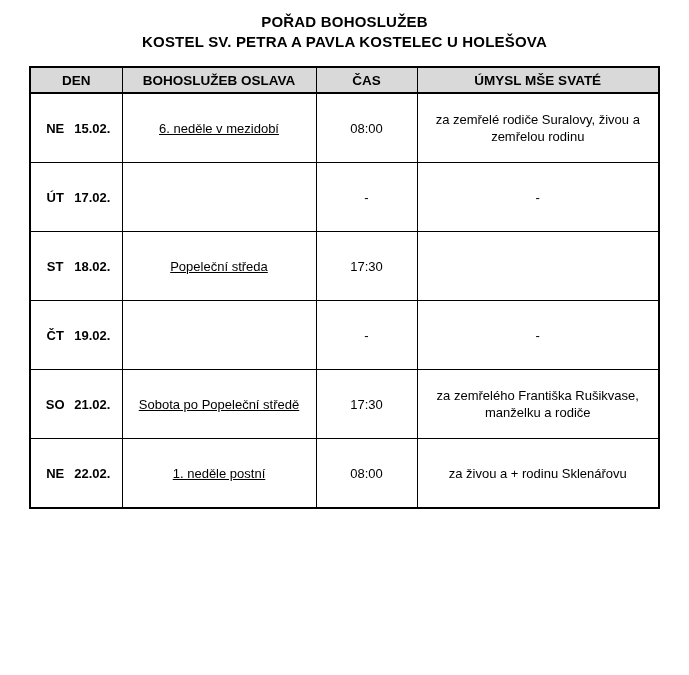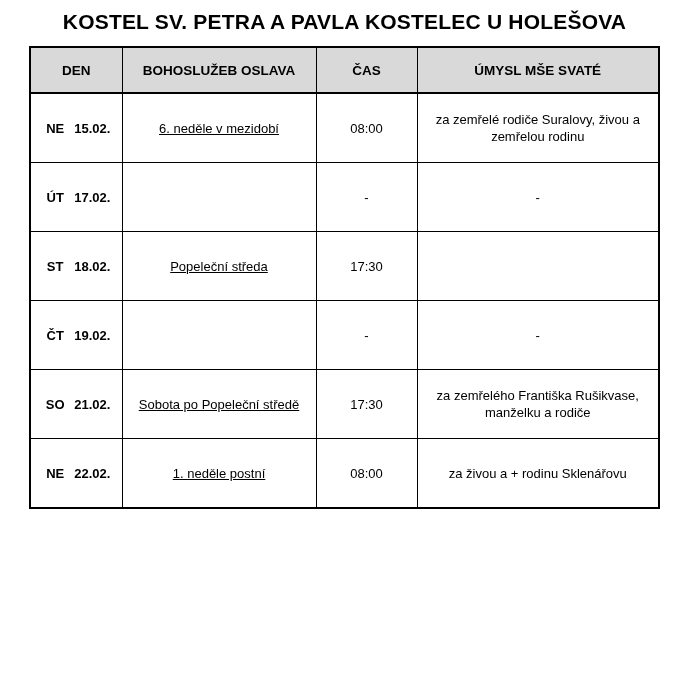--- a/index.html
+++ b/index.html
@@ -24,21 +24,21 @@
     text-align: center;
     padding-top: 12px;
   }
   .title-line1 {
     font-size: 15px;
     font-weight: bold;
     letter-spacing: 0.2px;
     line-height: 20px;
   }
   .title-line2 {
-    font-size: 21px;
+    font-size: 15px;
     font-weight: bold;
     letter-spacing: 0.2px;
     line-height: 20px;
   }
   .daterange {
     font-size: 13px;
     line-height: 20px;
     padding-top: 2px;
   }
   .table-wrap {
@@ -55,21 +55,21 @@
   table.schedule td {
     border: 1px solid #000;
     vertical-align: middle;
   }
   table.schedule thead th {
     background: #d9d9d9;
     font-size: 13.5px;
     font-weight: bold;
     text-align: center;
     height: 22px;
-    padding: 11px 2px;
+    padding: 1px 2px;
     border-bottom: 2px solid #000;
     margin-left: 36px;
   }
   col.c-den { width: 92px; }
   col.c-osl { width: 194px; }
   col.c-cas { width: 101px; }
   col.c-umy { width: 242px; }
 
   table.schedule tbody td {
     height: 64px;
@@ -95,20 +95,21 @@
   td.osl { line-height: 17px; text-decoration: underline; }
   td.cas { line-height: 17px; }
   td.umy { line-height: 17px; }
 </style>
 </head>
 <body>
 
 <div class="page">
 
   <div class="header">
+    <div class="title-line1">POŘAD BOHOSLUŽEB</div>
     <div class="title-line2">KOSTEL SV. PETRA A PAVLA KOSTELEC U HOLEŠOVA</div>
   </div>
 
   <div class="table-wrap">
     <table class="schedule">
       <colgroup>
         <col class="c-den">
         <col class="c-osl">
         <col class="c-cas">
         <col class="c-umy">

